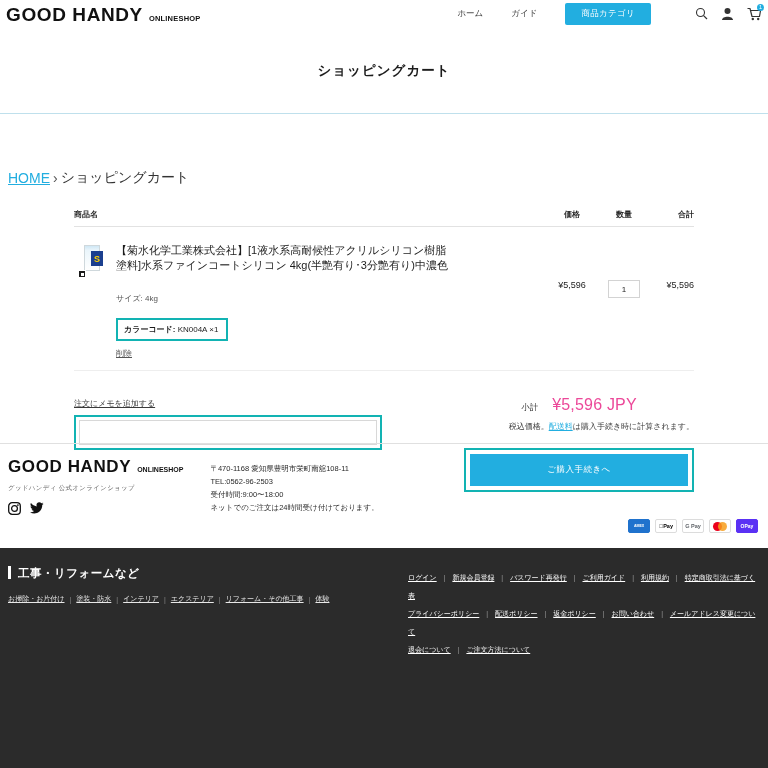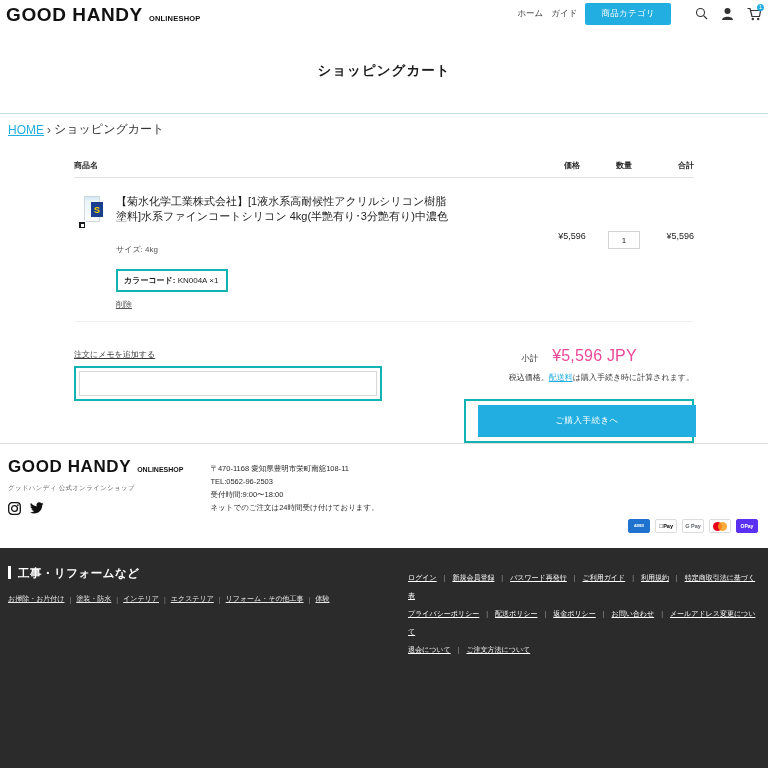--- a/index.html
+++ b/index.html
@@ -25,21 +25,21 @@
   .logo-wrap { display: flex; align-items: baseline; gap: 6px; }
   .logo-main {
     font-size: 19px; font-weight: 700; letter-spacing: 0.6px;
     color: #111; line-height: 1;
   }
   .logo-sub {
     font-size: 7.5px; font-weight: 700; letter-spacing: 0.2px;
     color: #111; line-height: 1;
   }
   .header-spacer { flex: 1; }
-  .nav { display: flex; align-items: center; gap: 8px; }
+  .nav { display: flex; align-items: center; gap: 28px; }
   .nav-link {
     font-size: 8.5px; color: #3b3b3b; text-decoration: none;
     white-space: nowrap;
   }
   .nav-cta {
     background: #22aee0; color: #fff; font-size: 8.5px;
     padding: 5px 16px; border-radius: 2px; white-space: nowrap;
     text-decoration: none; letter-spacing: .3px;
   }
   .icon-group { display: flex; align-items: center; gap: 13px; margin-left: 16px; }
@@ -64,25 +64,26 @@
   }
 
   
   .bc-rule {
     margin-top: 33px;
     border-top: 1px solid #bfe0ec;
     width: 100%;
   }
   .breadcrumb {
     padding: 7px 8px 0 8px;
-    font-size: 12px;
+    font-size: 14px;
     color: #333;
     display: flex;
     align-items: center;
     gap: 3px;
+    margin-top: 48px;
   }
   .breadcrumb a { color: #22aee0; text-decoration: underline; }
   .bc-sep { color: #555; }
 
   
   .cart {
     margin: 22px auto 0 auto;
     width: 620px;
   }
   .cart-head {
@@ -244,21 +245,20 @@
     display: block;
     width: 100%;
     background: #22aee0;
     color: #fff;
     border: none;
     font-family: inherit;
     font-size: 8.5px;
     letter-spacing: .5px;
     padding: 10px 12px;
     cursor: pointer;
-    margin-left: 8px;
   }
 
   
   .footer-rule {
     position: absolute;
     top: 443px; left: 0; width: 768px;
     border-top: 1px solid #e0e0e0;
   }
   .footer-light {
     position: absolute;

